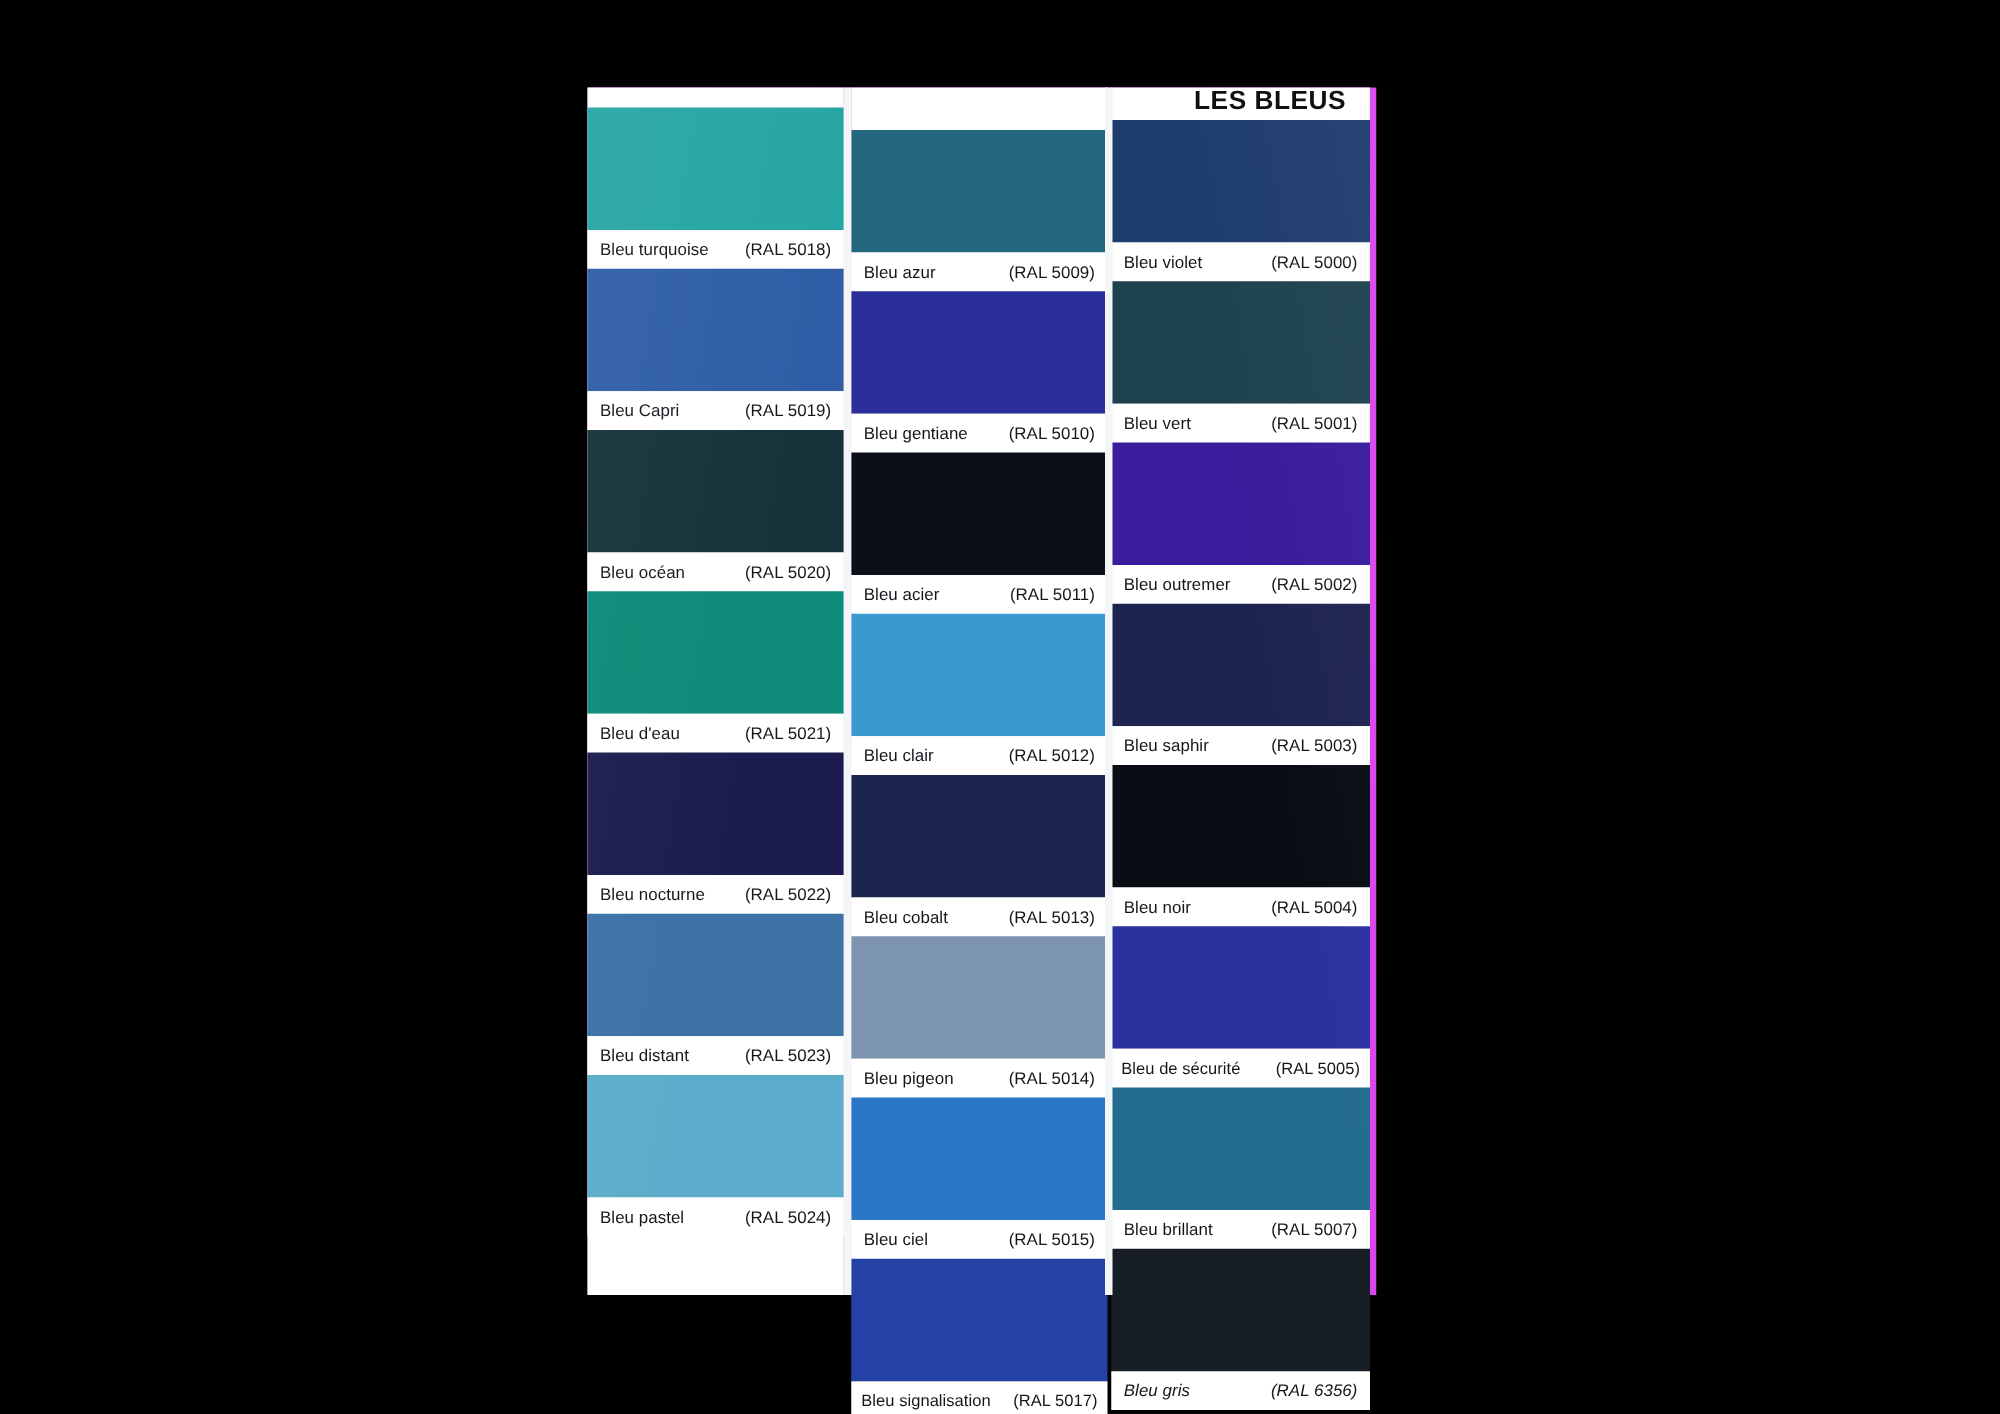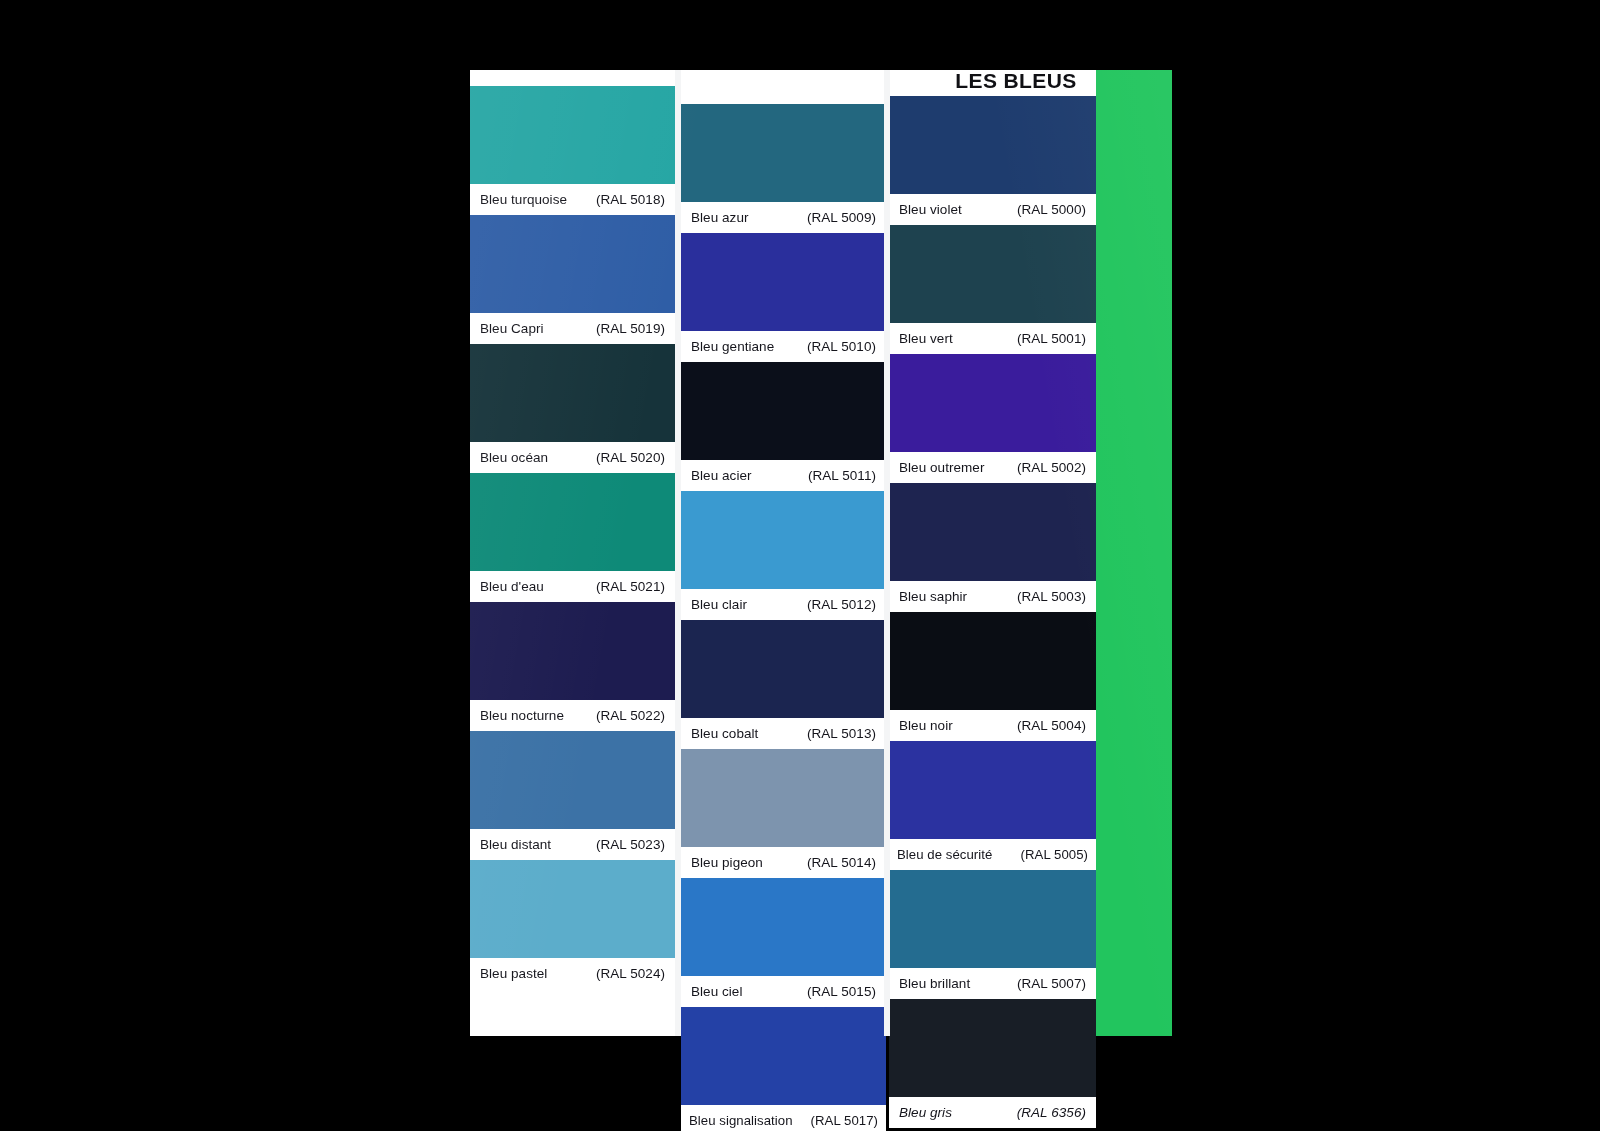--- a/index.html
+++ b/index.html
@@ -13,23 +13,23 @@
     height: 1131px;
     overflow: hidden;
     font-family: "Liberation Sans", sans-serif;
   }
 
   
   #chart-page {
     position: absolute;
     left: 470px;
     top: 70px;
-    width: 702px;
+    width: 631px;
     height: 966px;
-    background: #22c55e;
+    background: #d946ef;
     box-sizing: border-box;
   }
 
   
   #chart-title {
     position: absolute;
     left: 936px;
     top: 68px;
     width: 160px;
     height: 26px;

